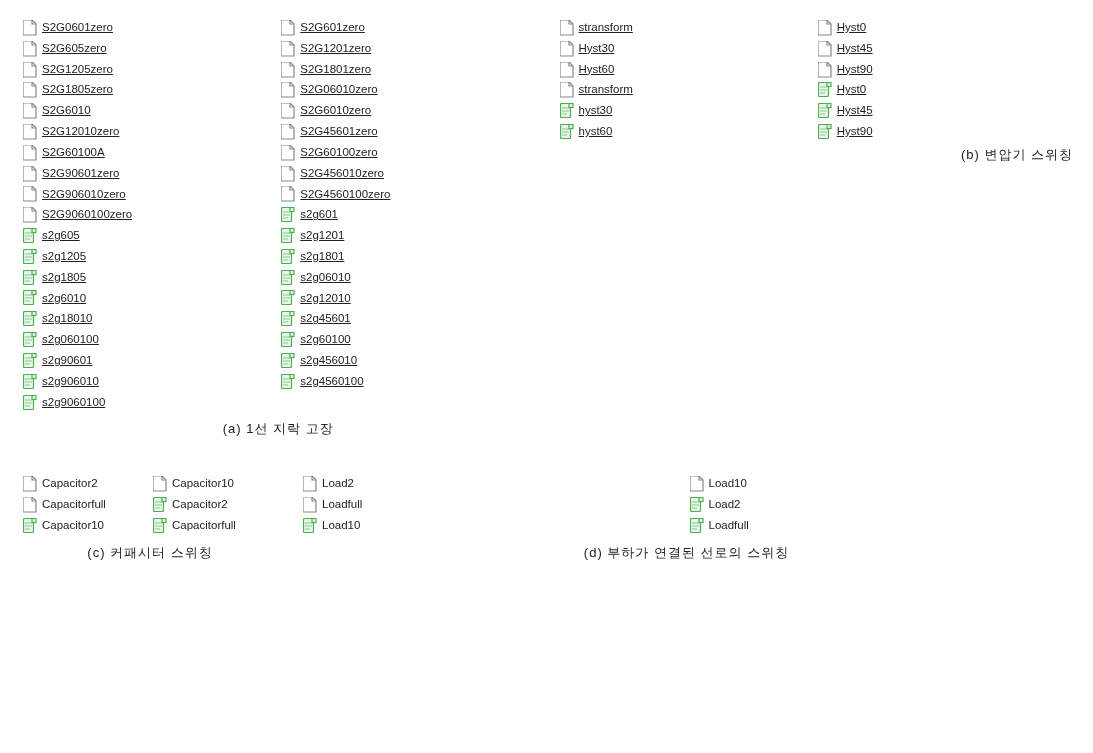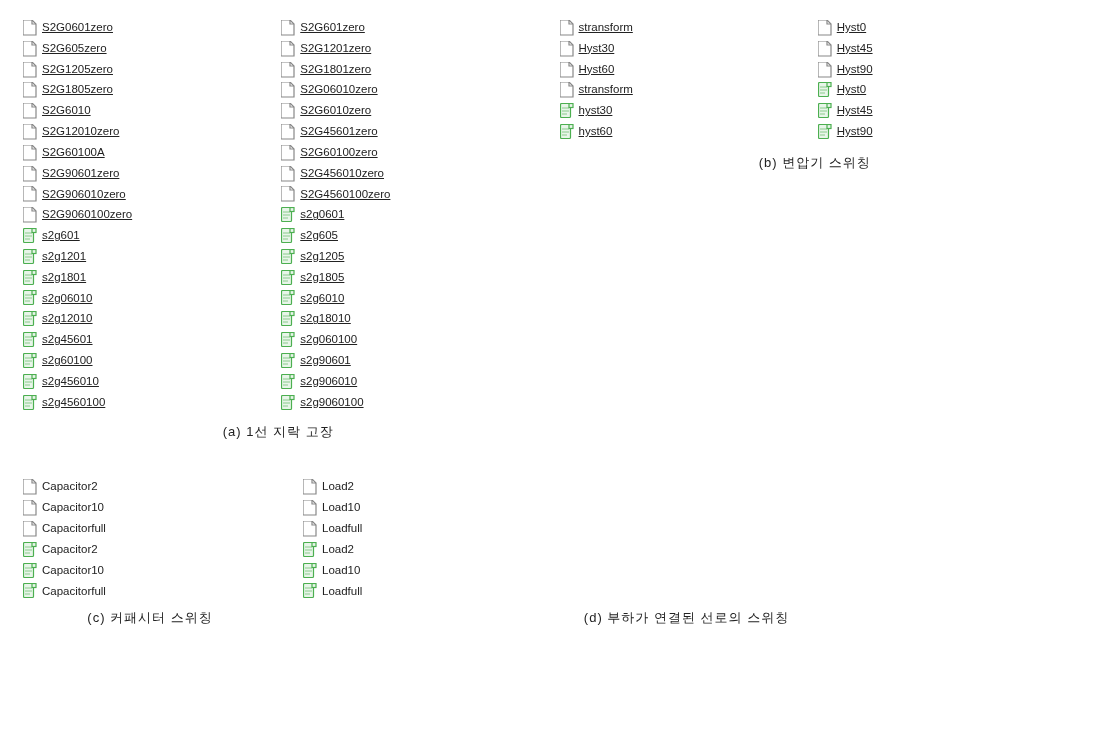--- a/index.html
+++ b/index.html
@@ -55,21 +55,21 @@
       flex-direction: row;
       margin-top: 20px;
       width: 100%;
     }
     .bottom-section {
       flex: 1;
       padding: 8px 10px;
     }
     .file-grid-small {
       display: grid;
-      grid-template-columns: repeat(1, 1fr);
+      grid-template-columns: repeat(2, 1fr);
       gap: 1px 0;
     }
   </style>
 </head>
 <body>
 
 <div class="page">
 
   <div class="sections-row">
 
@@ -249,32 +249,20 @@
           <div class="file-item">
             <span style="display: inline-flex; align-items: center; justify-content: center; width: 16px; height: 16px; flex-shrink: 0;">
               <svg width="14" height="16" viewBox="0 0 14 16">
       <rect x="0.5" y="0.5" width="10" height="14" rx="1" fill="#e8f5e9" stroke="#4caf50" stroke-width="1.2"></rect>
       <line x1="2" y1="5" x2="9" y2="5" stroke="#4caf50" stroke-width="1" opacity="0.6"></line>
       <line x1="2" y1="8" x2="9" y2="8" stroke="#4caf50" stroke-width="1" opacity="0.6"></line>
       <line x1="2" y1="11" x2="7" y2="11" stroke="#4caf50" stroke-width="1" opacity="0.6"></line>
       <rect x="9" y="0.5" width="4" height="4" fill="#e8f5e9" stroke="#4caf50" stroke-width="1.2"></rect>
     </svg>
             </span>
-            <span>s2g0601</span>
-          </div>
-          <div class="file-item">
-            <span style="display: inline-flex; align-items: center; justify-content: center; width: 16px; height: 16px; flex-shrink: 0;">
-              <svg width="14" height="16" viewBox="0 0 14 16">
-      <rect x="0.5" y="0.5" width="10" height="14" rx="1" fill="#e8f5e9" stroke="#4caf50" stroke-width="1.2"></rect>
-      <line x1="2" y1="5" x2="9" y2="5" stroke="#4caf50" stroke-width="1" opacity="0.6"></line>
-      <line x1="2" y1="8" x2="9" y2="8" stroke="#4caf50" stroke-width="1" opacity="0.6"></line>
-      <line x1="2" y1="11" x2="7" y2="11" stroke="#4caf50" stroke-width="1" opacity="0.6"></line>
-      <rect x="9" y="0.5" width="4" height="4" fill="#e8f5e9" stroke="#4caf50" stroke-width="1.2"></rect>
-    </svg>
-            </span>
             <span>s2g601</span>
           </div>
           <div class="file-item">
             <span style="display: inline-flex; align-items: center; justify-content: center; width: 16px; height: 16px; flex-shrink: 0;">
               <svg width="14" height="16" viewBox="0 0 14 16">
       <rect x="0.5" y="0.5" width="10" height="14" rx="1" fill="#e8f5e9" stroke="#4caf50" stroke-width="1.2"></rect>
       <line x1="2" y1="5" x2="9" y2="5" stroke="#4caf50" stroke-width="1" opacity="0.6"></line>
       <line x1="2" y1="8" x2="9" y2="8" stroke="#4caf50" stroke-width="1" opacity="0.6"></line>
       <line x1="2" y1="11" x2="7" y2="11" stroke="#4caf50" stroke-width="1" opacity="0.6"></line>
       <rect x="9" y="0.5" width="4" height="4" fill="#e8f5e9" stroke="#4caf50" stroke-width="1.2"></rect>
@@ -598,21 +586,21 @@
       <rect x="0.5" y="0.5" width="10" height="14" rx="1" fill="#e8f5e9" stroke="#4caf50" stroke-width="1.2"></rect>
       <line x1="2" y1="5" x2="9" y2="5" stroke="#4caf50" stroke-width="1" opacity="0.6"></line>
       <line x1="2" y1="8" x2="9" y2="8" stroke="#4caf50" stroke-width="1" opacity="0.6"></line>
       <line x1="2" y1="11" x2="7" y2="11" stroke="#4caf50" stroke-width="1" opacity="0.6"></line>
       <rect x="9" y="0.5" width="4" height="4" fill="#e8f5e9" stroke="#4caf50" stroke-width="1.2"></rect>
     </svg>
             </span>
             <span>Hyst90</span>
           </div>
         </div>
-      <div class="section-label" style="text-align:center; margin-top: 12px;">(b)  변압기  스위칭</div>
+      <div class="section-label" style="text-align:right; margin-top: 4px;">(b)  변압기  스위칭</div>
     </div>
   </div>
 
   <div class="bottom-row">
 
     <div class="bottom-section" style="flex: 1; max-width: 280px;">
       <div class="file-grid-small" id="section-c-grid">
       <div class="file-item">
             <span style="display: inline-flex; align-items: center; justify-content: center; width: 16px; height: 16px; flex-shrink: 0;">
               <svg width="14" height="16" viewBox="0 0 14 16">

